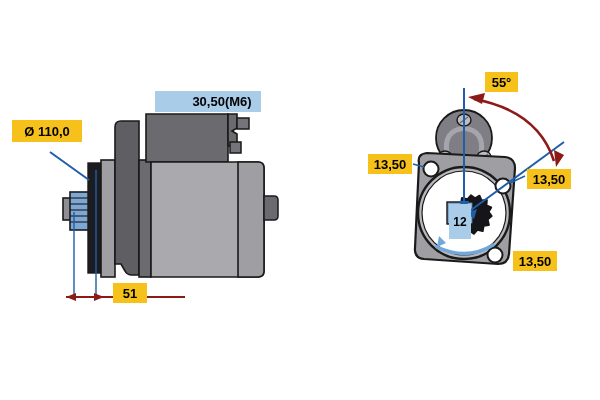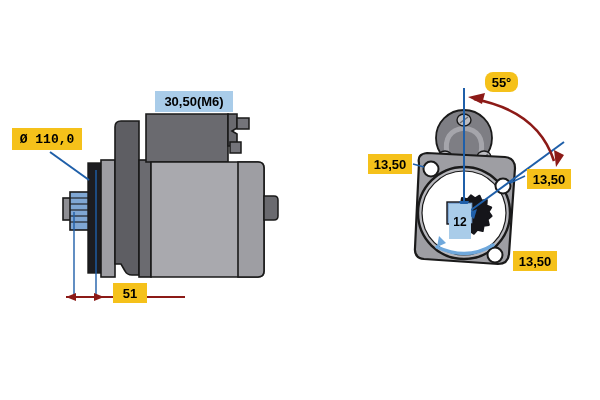--- a/index.html
+++ b/index.html
@@ -138,27 +138,27 @@
 
       <path d="M474 99 q64 12 80 62" fill="none" stroke="#8C1A17" stroke-width="2.6"></path>
       <path d="M468 97 l17 -4 -3 11 z" fill="#8C1A17"></path>
       <path d="M556 167 l-2 -17 10 5 z" fill="#8C1A17"></path>
 
       <line x1="413" y1="164" x2="424" y2="167" stroke="#1F5FA9" stroke-width="1.6"></line>
       <line x1="525" y1="176" x2="510" y2="183" stroke="#1F5FA9" stroke-width="1.6"></line>
     </g>
   </svg>
 
-  <div class="lbl lbl-yellow" id="diameter-label" style="left: 12px; top: 128px; width: 70px; height: 22px; font-size: 13px; font-family: Liberation Mono, monospace;">Ø 110,0</div>
+  <div class="lbl lbl-yellow" id="diameter-label" style="left: 12px; top: 120px; width: 70px; height: 22px; font-size: 13px;">Ø 110,0</div>
 
-  <div class="lbl lbl-blue" id="terminal-label" style="left: 155px; top: 91px; width: 78px; height: 21px; font-size: 13px;">30,50(M6)</div>
+  <div class="lbl lbl-blue" id="terminal-label" style="left: 155px; top: 91px; width: 78px; height: 21px; font-size: 13px; padding-left: 28px;">30,50(M6)</div>
 
   <div class="lbl lbl-yellow" id="length-label" style="left: 113px; top: 283px; width: 34px; height: 20px; font-size: 13px;">51</div>
 
-  <div class="lbl lbl-yellow" id="angle-label" style="left: 485px; top: 72px; width: 33px; height: 20px; font-size: 13px; border-radius: 8px;">55°</div>
+  <div class="lbl lbl-yellow" id="angle-label" style="left: 485px; top: 72px; width: 33px; height: 20px; font-size: 13px;">55°</div>
 
   <div class="lbl lbl-yellow" id="bolt-label-left" style="left: 368px; top: 154px; width: 44px; height: 20px; font-size: 13px;">13,50</div>
 
   <div class="lbl lbl-yellow" id="bolt-label-right" style="left: 527px; top: 169px; width: 44px; height: 20px; font-size: 13px;">13,50</div>
 
   <div class="lbl lbl-yellow" id="bolt-label-bottom" style="left: 513px; top: 251px; width: 44px; height: 20px; font-size: 13px;">13,50</div>
 
   <div class="lbl lbl-blue" id="teeth-label" style="left: 449px; top: 204px; width: 22px; height: 35px; font-size: 12px;">12</div>
 
 </div>

